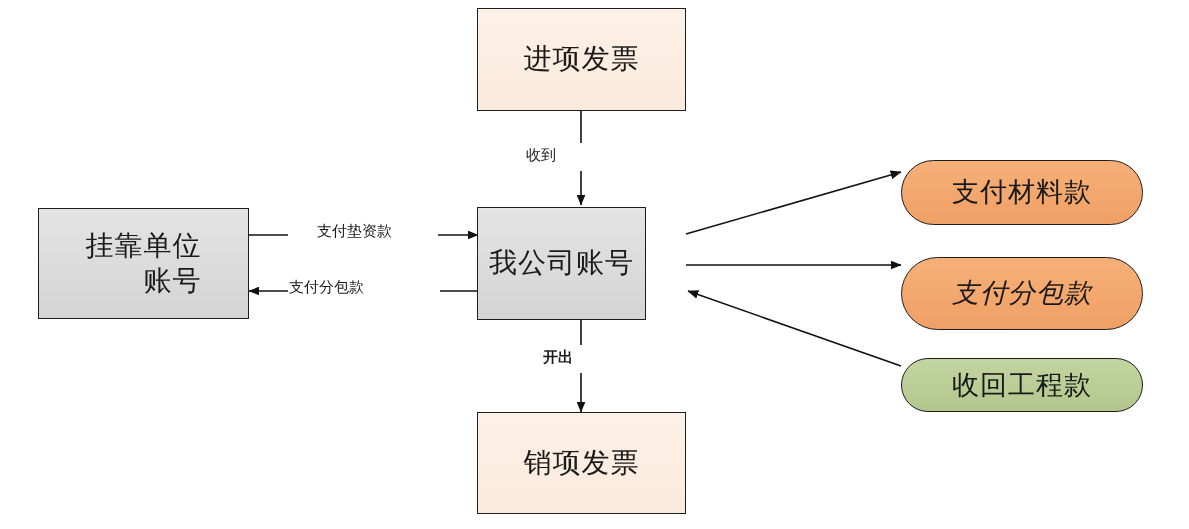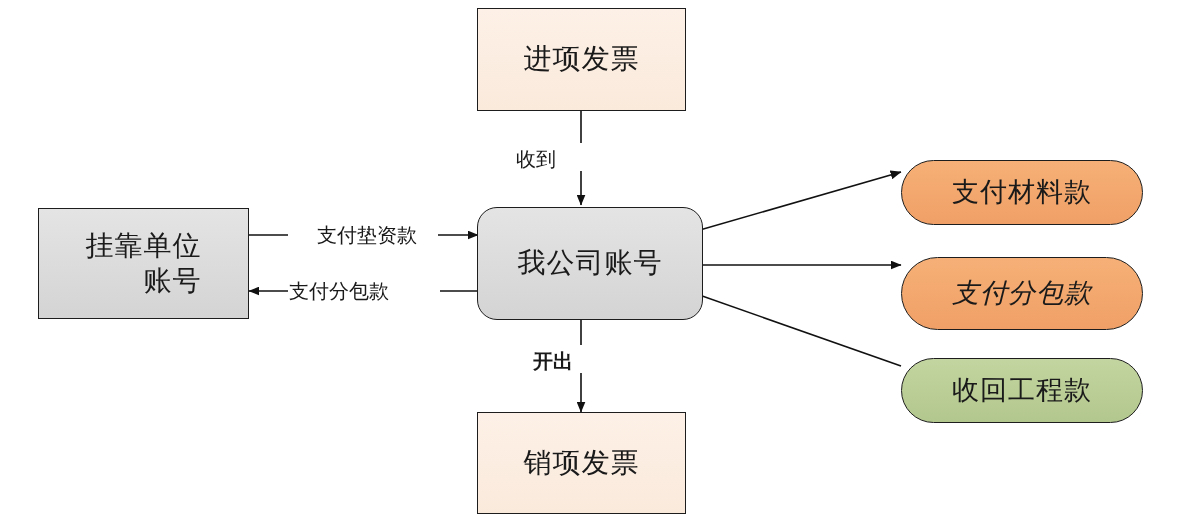--- a/index.html
+++ b/index.html
@@ -53,21 +53,21 @@
   }
   .pill-orange {
     background: linear-gradient(to bottom, #f6b077 0%, #f0a066 100%);
   }
   .pill-green {
     background: linear-gradient(to bottom, #c3d5a0 0%, #b2c78d 100%);
   }
   
   .edge-label {
     position: absolute;
-    font-size: 20px;
+    font-size: 15px;
     color: #1a1a1a;
     white-space: nowrap;
     z-index: 4;
     background: transparent;
   }
   svg.edges {
     position: absolute;
     left: 0;
     top: 0;
     width: 1189px;
@@ -119,29 +119,29 @@
     <g>
       <line x1="901" y1="366" x2="688" y2="291" stroke="#111111" stroke-width="1.6" marker-end="url(#arrowhead)"></line>
     </g>
   </svg>
 
   <div class="node box-invoice" style="left:477px; top:8px; width:209px; height:103px;">进项发票</div>
 
   <div class="node box-gray" style="left:38px; top:208px; width:211px; height:111px;">挂靠单位
 账号</div>
 
-  <div class="node box-gray" style="left:477px; top:207px; width:226px; height:113px;border-radius:20px;">我公司账号</div>
+  <div class="node box-gray" style="left:477px; top:207px; width:169px; height:113px;">我公司账号</div>
 
   <div class="node box-invoice" style="left:477px; top:412px; width:209px; height:102px;">销项发票</div>
 
   <div class="node pill pill-orange" style="left:901px; top:136px; width:242px; height:65px;">支付材料款</div>
 
   <div class="node pill pill-orange" style="left:901px; top:233px; width:242px; height:73px;font-style:italic;">支付分包款</div>
 
-  <div class="node pill pill-green" style="left:901px; top:334px; width:242px; height:65px;">收回工程款</div>
+  <div class="node pill pill-green" style="left:901px; top:334px; width:242px; height:54px;">收回工程款</div>
 
   <div class="edge-label" style="left:556px; top:146px; transform:translateX(-100%);">收到</div>
 
   <div class="edge-label" style="left:573px; top:348px; transform:translateX(-100%);font-weight:bold;">开出</div>
 
   <div class="edge-label" style="left:289px; top:222px;margin-left:28px;">支付垫资款</div>
 
   <div class="edge-label" style="left:289px; top:278px;">支付分包款</div>
 
 </div>

